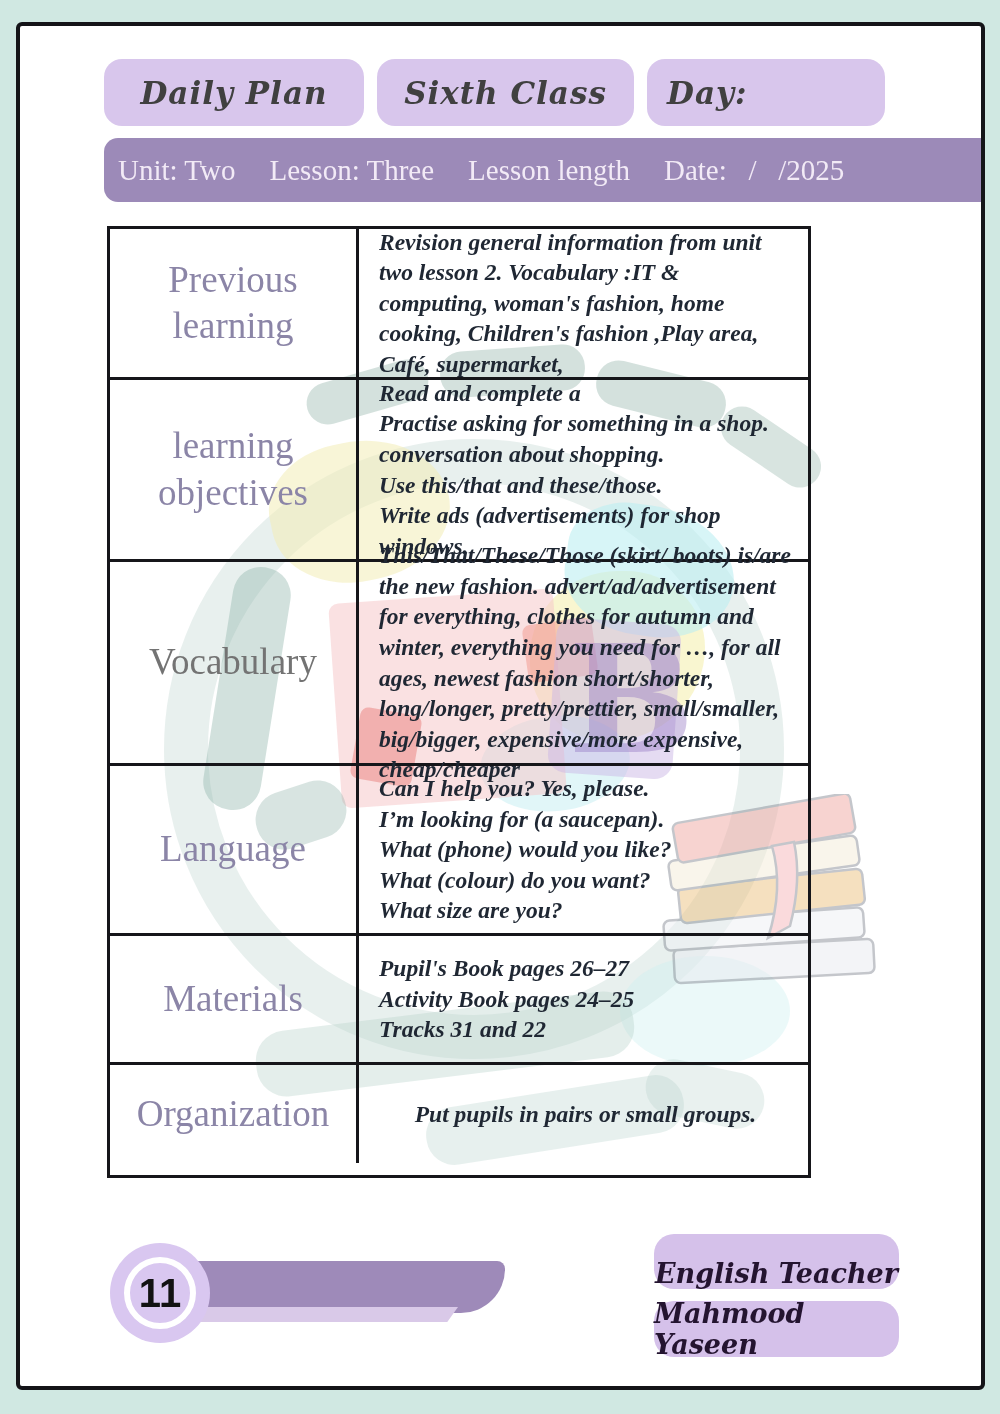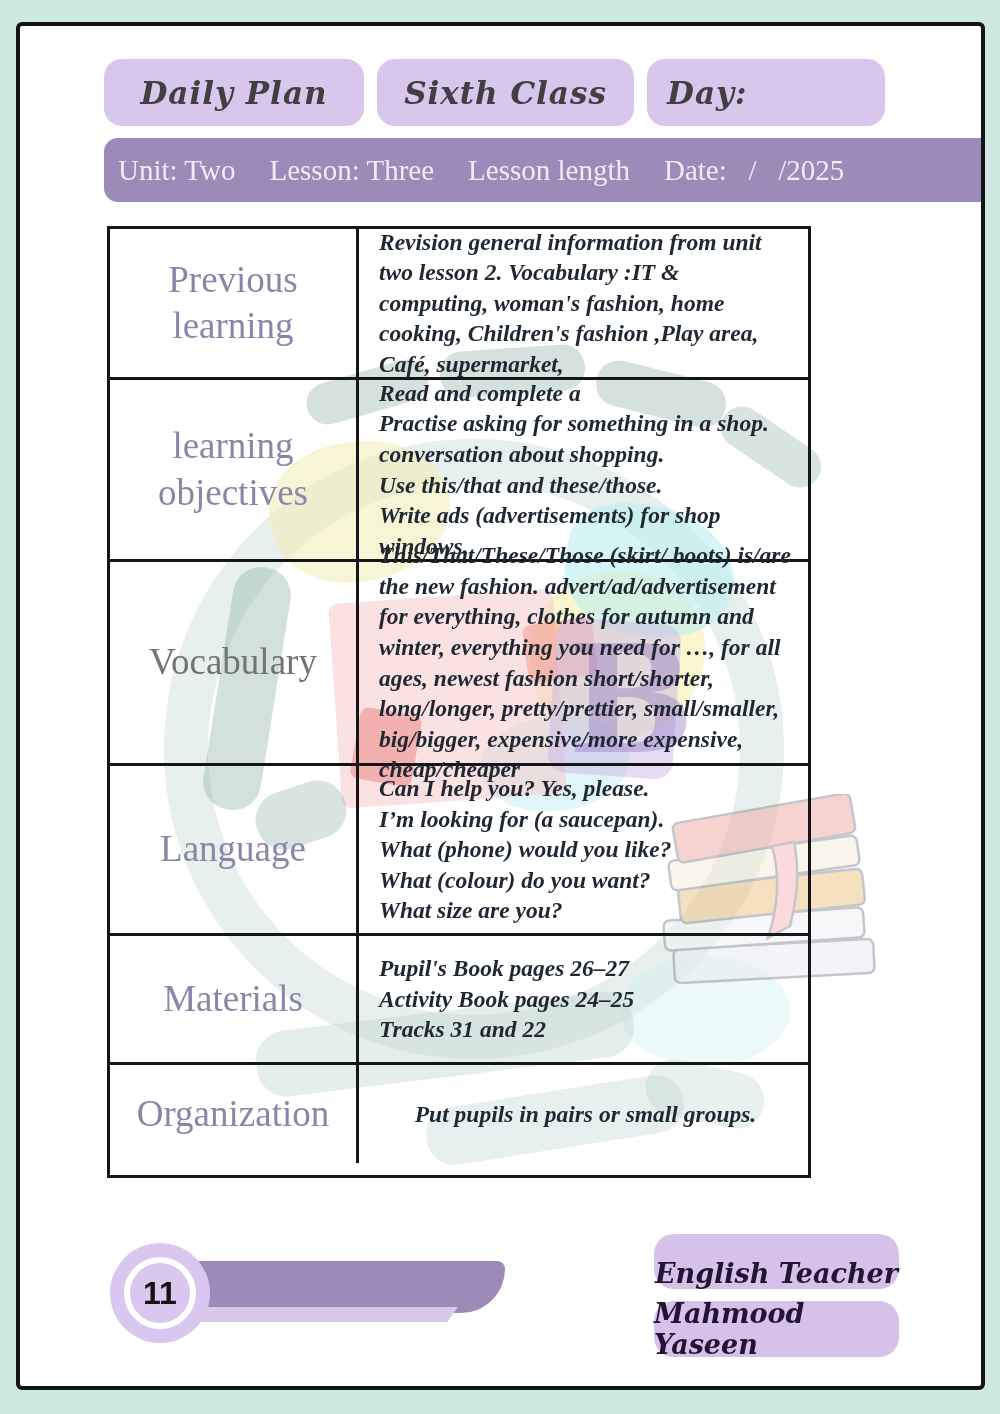--- a/index.html
+++ b/index.html
@@ -66,21 +66,21 @@
   
   .pg-circle{
     position:absolute;left:90px;top:1217px;width:100px;height:100px;border-radius:50%;
     background:#d9c7f0;display:flex;align-items:center;justify-content:center;
   }
   .pg-ring{
     width:72px;height:72px;border-radius:50%;border:6px solid #ffffff;
     background:#d9c7f0;display:flex;align-items:center;justify-content:center;
     box-sizing:border-box;
   }
-  .pg-num{font-family:"Liberation Sans", sans-serif;font-weight:bold;font-size:32px;color:#121212;}
+  .pg-num{font-family:"Liberation Sans", sans-serif;font-weight:bold;font-size:40px;color:#121212;}
   .pg-banner{
     position:absolute;left:163px;top:1235px;width:322px;height:52px;
     background:#9e8ab9;border-radius:4px 10px 56px 4px;
   }
   .pg-strip{
     position:absolute;left:170px;top:1281px;width:268px;height:15px;
     background:#d9c9e8;clip-path:polygon(0 0,100% 0,96% 100%,0 100%);
   }
   .badge{
     position:absolute;left:634px;width:245px;height:55px;background:#d5c1ea;

